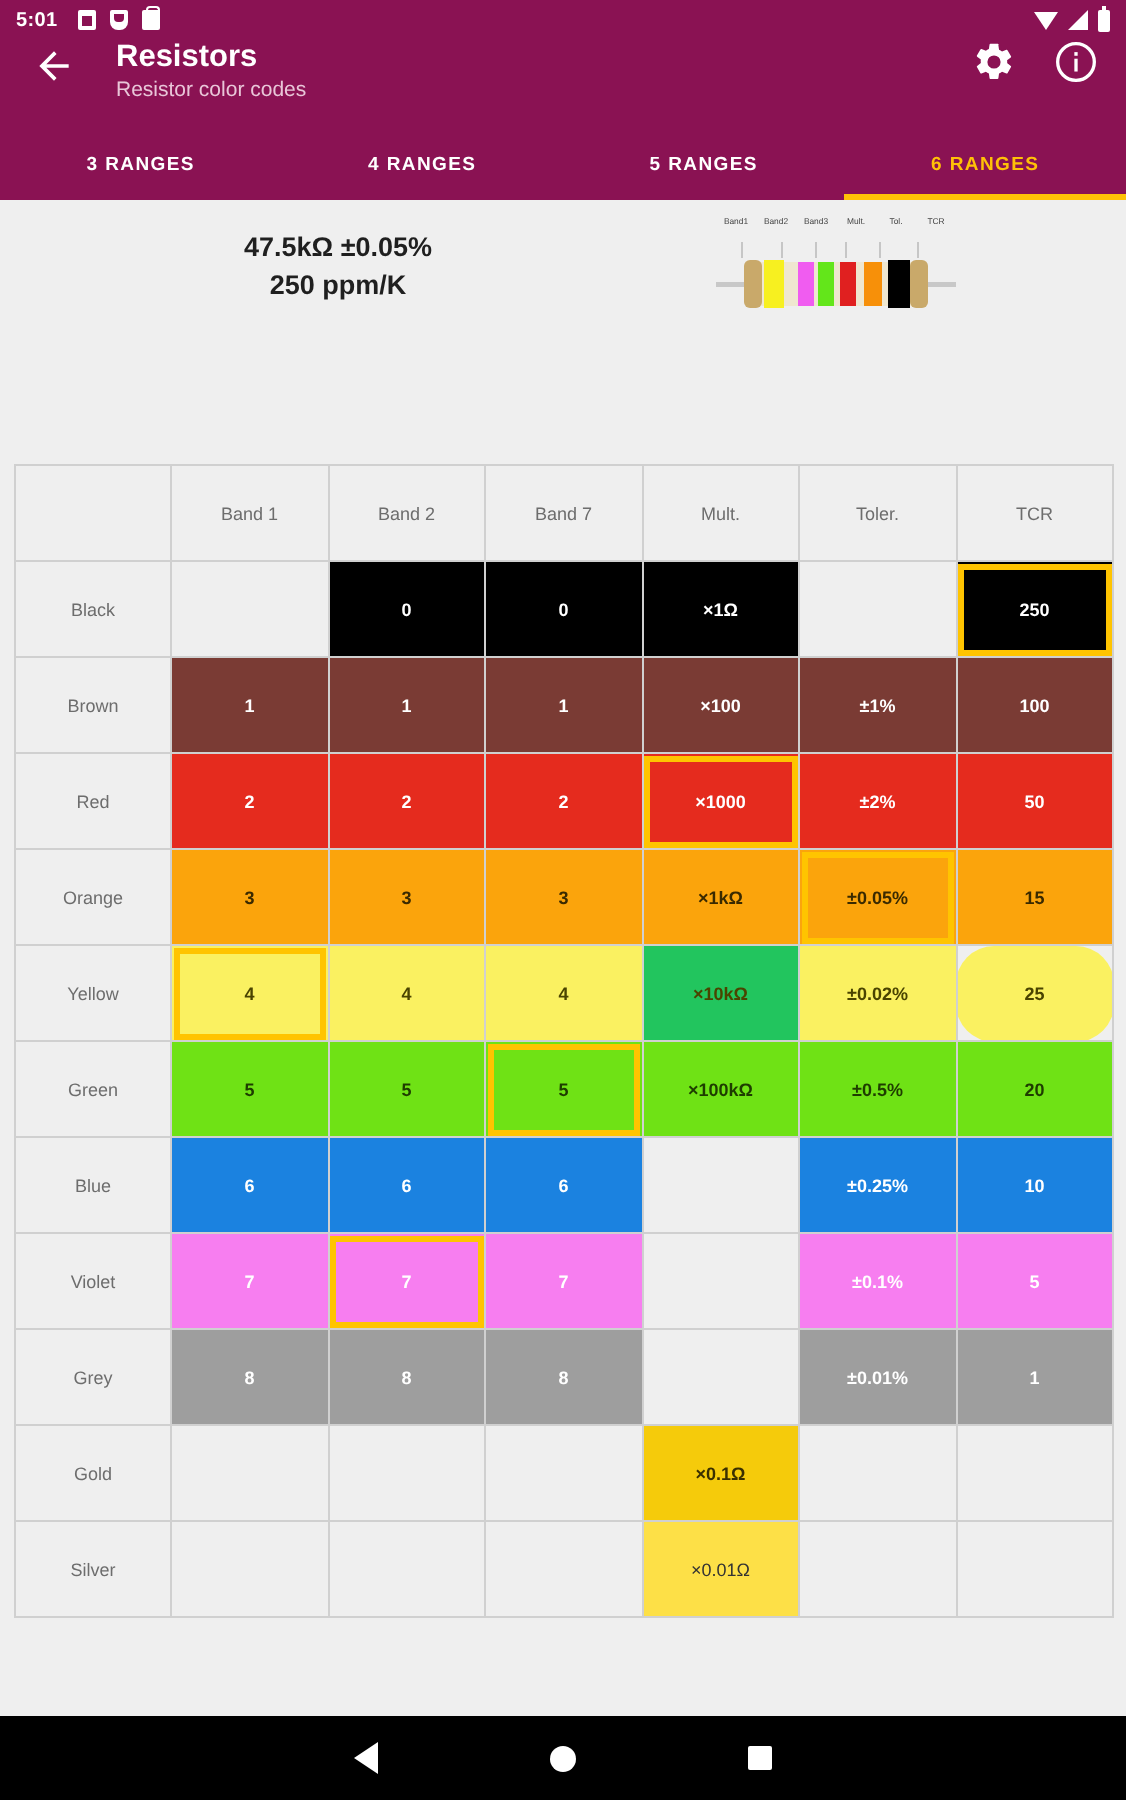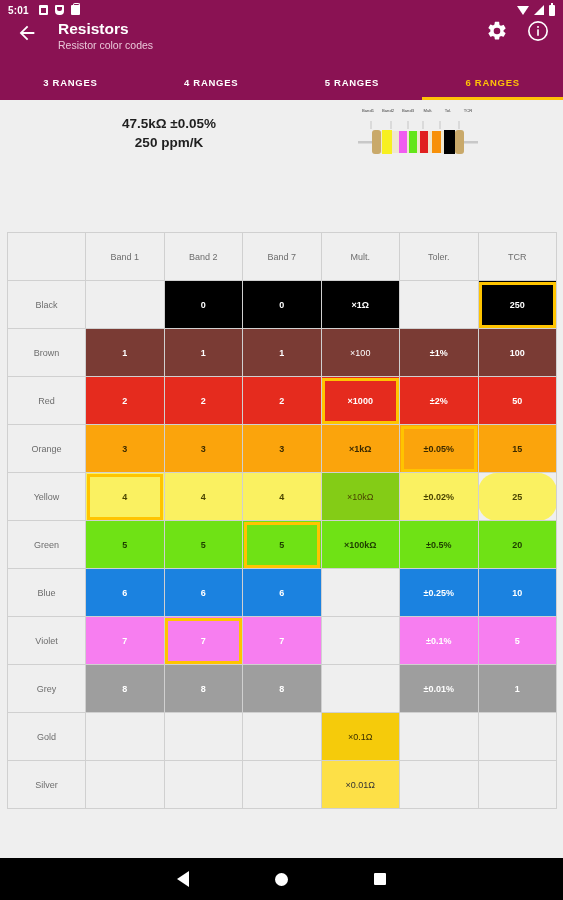--- a/index.html
+++ b/index.html
@@ -185,21 +185,21 @@
             <td style="background: rgb(0, 0, 0); color: rgb(255, 255, 255); font-weight: bold;">0</td>
             <td style="background: rgb(0, 0, 0); color: rgb(255, 255, 255); font-weight: bold;">×1Ω</td>
             <td style="background: rgb(239, 239, 239); color: rgb(136, 136, 136);"></td>
             <td class="sel" style="background: rgb(0, 0, 0); color: rgb(255, 255, 255); font-weight: bold;">250</td>
           </tr>
           <tr>
             <td>Brown</td>
             <td style="background: rgb(122, 59, 52); color: rgb(255, 255, 255); font-weight: bold;">1</td>
             <td style="background: rgb(122, 59, 52); color: rgb(255, 255, 255); font-weight: bold;">1</td>
             <td style="background: rgb(122, 59, 52); color: rgb(255, 255, 255); font-weight: bold;">1</td>
-            <td style="background: rgb(122, 59, 52); color: rgb(255, 255, 255); font-weight: normal;">×100</td>
+            <td style="background: rgb(122, 59, 52); color: rgb(255, 255, 255); font-weight: bold;">×100</td>
             <td style="background: rgb(122, 59, 52); color: rgb(255, 255, 255); font-weight: bold;">±1%</td>
             <td style="background: rgb(122, 59, 52); color: rgb(255, 255, 255); font-weight: bold;">100</td>
           </tr>
           <tr>
             <td>Red</td>
             <td style="background: rgb(229, 43, 30); color: rgb(255, 255, 255); font-weight: bold;">2</td>
             <td style="background: rgb(229, 43, 30); color: rgb(255, 255, 255); font-weight: bold;">2</td>
             <td style="background: rgb(229, 43, 30); color: rgb(255, 255, 255); font-weight: bold;">2</td>
             <td class="sel" style="background: rgb(229, 43, 30); color: rgb(255, 255, 255); font-weight: bold;">×1000</td>
             <td style="background: rgb(229, 43, 30); color: rgb(255, 255, 255); font-weight: bold;">±2%</td>
@@ -212,21 +212,21 @@
             <td style="background: rgb(251, 164, 12); color: rgb(58, 42, 0); font-weight: bold;">3</td>
             <td style="background: rgb(251, 164, 12); color: rgb(58, 42, 0); font-weight: bold;">×1kΩ</td>
             <td class="sel" style="background: rgb(251, 164, 12); color: rgb(58, 42, 0); font-weight: bold;">±0.05%</td>
             <td style="background: rgb(251, 164, 12); color: rgb(58, 42, 0); font-weight: bold;">15</td>
           </tr>
           <tr>
             <td>Yellow</td>
             <td class="sel" style="background: rgb(250, 241, 97); color: rgb(74, 68, 0); font-weight: bold;">4</td>
             <td style="background: rgb(250, 241, 97); color: rgb(74, 68, 0); font-weight: bold;">4</td>
             <td style="background: rgb(250, 241, 97); color: rgb(74, 68, 0); font-weight: bold;">4</td>
-            <td style="background: #84cc16; color: rgb(74, 68, 0); font-weight: normal;">×10kΩ</td>
+            <td style="background: #22c55e; color: rgb(74, 68, 0); font-weight: bold;">×10kΩ</td>
             <td style="background: rgb(250, 241, 97); color: rgb(74, 68, 0); font-weight: bold;">±0.02%</td>
             <td style="background: rgb(250, 241, 97); color: rgb(74, 68, 0); font-weight: bold; border-radius: 19px;">25</td>
           </tr>
           <tr>
             <td>Green</td>
             <td style="background: rgb(111, 226, 21); color: rgb(30, 61, 0); font-weight: bold;">5</td>
             <td style="background: rgb(111, 226, 21); color: rgb(30, 61, 0); font-weight: bold;">5</td>
             <td class="sel" style="background: rgb(111, 226, 21); color: rgb(30, 61, 0); font-weight: bold;">5</td>
             <td style="background: rgb(111, 226, 21); color: rgb(30, 61, 0); font-weight: bold;">×100kΩ</td>
             <td style="background: rgb(111, 226, 21); color: rgb(30, 61, 0); font-weight: bold;">±0.5%</td>
@@ -257,21 +257,21 @@
             <td style="background: rgb(158, 158, 158); color: rgb(255, 255, 255); font-weight: bold;">8</td>
             <td style="background: rgb(239, 239, 239); color: rgb(136, 136, 136);"></td>
             <td style="background: rgb(158, 158, 158); color: rgb(255, 255, 255); font-weight: bold;">±0.01%</td>
             <td style="background: rgb(158, 158, 158); color: rgb(255, 255, 255); font-weight: bold;">1</td>
           </tr>
           <tr>
             <td>Gold</td>
             <td style="background: rgb(239, 239, 239); color: rgb(136, 136, 136);"></td>
             <td style="background: rgb(239, 239, 239); color: rgb(136, 136, 136);"></td>
             <td style="background: rgb(239, 239, 239); color: rgb(136, 136, 136);"></td>
-            <td style="background: rgb(245, 203, 11); color: rgb(58, 48, 0); font-weight: normal;">×0.1Ω</td>
+            <td style="background: rgb(245, 203, 11); color: rgb(58, 48, 0); font-weight: bold;">×0.1Ω</td>
             <td style="background: rgb(239, 239, 239); color: rgb(136, 136, 136);"></td>
             <td style="background: rgb(239, 239, 239); color: rgb(136, 136, 136);"></td>
           </tr>
           <tr>
             <td>Silver</td>
             <td style="background: rgb(239, 239, 239); color: rgb(136, 136, 136);"></td>
             <td style="background: rgb(239, 239, 239); color: rgb(136, 136, 136);"></td>
             <td style="background: rgb(239, 239, 239); color: rgb(136, 136, 136);"></td>
             <td style="background: #fde047; color: rgb(51, 51, 51); font-weight: normal;">×0.01Ω</td>
             <td style="background: rgb(239, 239, 239); color: rgb(136, 136, 136);"></td>

